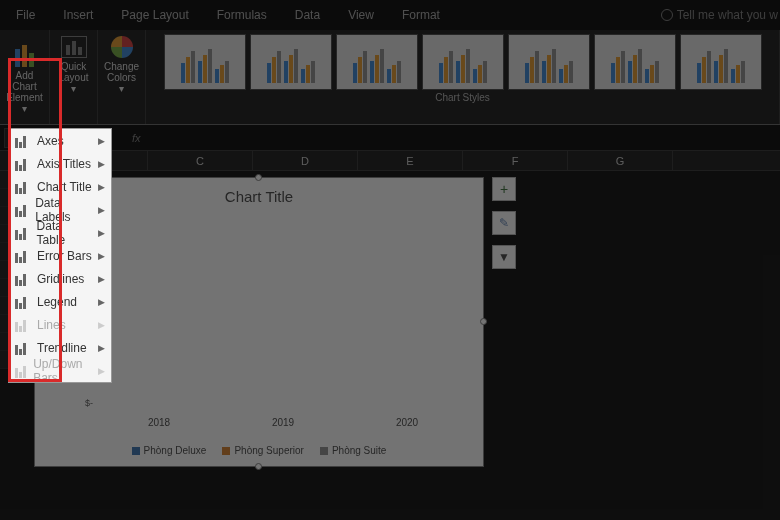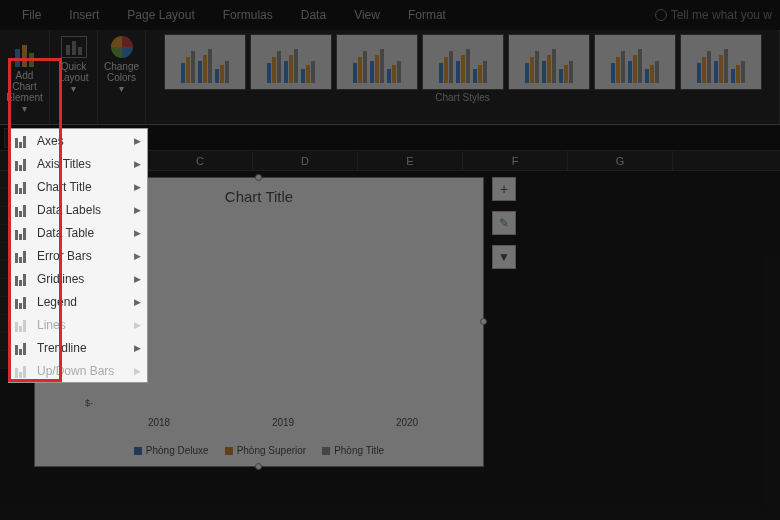--- a/index.html
+++ b/index.html
@@ -1,19 +1,19 @@
 <!DOCTYPE html>
 <html><head>
 <meta charset="utf-8">
 <style>
 *{margin:0;padding:0;box-sizing:border-box;font-family:"Segoe UI",Arial,sans-serif}
 body{width:780px;height:520px;background:#000;overflow:hidden;position:relative}
 .dim{position:absolute;inset:0;background:rgba(0,0,0,0.55);pointer-events:none;z-index:5}
 .app{width:780px;height:520px;background:#1e1e1e;position:relative}
-.tabs{height:30px;background:#1a1a1a;display:flex;align-items:center;padding:0 8px;gap:0;color:#b0b0b0;font-size:12px}
+.tabs{height:30px;background:#1a1a1a;display:flex;align-items:center;padding:0 2px;gap:0;color:#b0b0b0;font-size:12px}
 .tab{padding:0 14px;height:30px;display:flex;align-items:center;cursor:pointer}
 .tab.active{background:#3a3a3a;color:#fff}
 .tell{margin-left:auto;color:#888;display:flex;align-items:center;gap:4px}
 .bulb{width:12px;height:12px;border:1px solid #888;border-radius:50%}
 .ribbon{height:95px;background:#2b2b2b;display:flex;border-bottom:1px solid #737373}
 .rg{display:flex;flex-direction:column;align-items:center;padding:4px 6px;border-right:1px solid #444;position:relative}
 .ace{width:50px;display:flex;flex-direction:column;align-items:center;justify-content:center;padding-top:6px}
 .ace-icon{width:28px;height:24px;display:flex;align-items:flex-end;gap:2px;justify-content:center}
 .bar{width:5px}
 .ace-icon .b1{height:18px;background:#4a90d9}
@@ -26,21 +26,21 @@
 .cc{width:48px;display:flex;flex-direction:column;align-items:center;padding-top:6px}
 .cc-icon{width:22px;height:22px;border-radius:50%;background:conic-gradient(#d94a4a 0 90deg,#4a90d9 90deg 180deg,#7fb24f 180deg 270deg,#e8a33d 270deg 360deg)}
 .styles{flex:1;display:flex;flex-direction:column;padding:4px}
 .thumbs{display:flex;gap:4px;flex-wrap:nowrap;overflow:hidden}
 .thumb{width:82px;height:56px;background:#e8e8e8;border:1px solid #555;display:flex;align-items:flex-end;justify-content:center;gap:3px;padding:6px 4px;position:relative}
 .thumb .tb{width:4px}
 .thumb .tset{display:flex;gap:1px;align-items:flex-end}
 .tb1{background:#4a90d9}.tb2{background:#e8a33d}.tb3{background:#999}
 .styles-lbl{font-size:10px;color:#bbb;text-align:center;margin-top:2px}
 .hl{position:absolute;top:58px;left:8px;width:54px;height:324px;border:3px solid #d92a2a;z-index:20;pointer-events:none}
-.menu{position:absolute;top:128px;left:8px;width:140px;background:#f5f5f5;border:1px solid #999;z-index:15;font-size:12px;color:#333}
+.menu{position:absolute;top:128px;left:8px;width:104px;background:#f5f5f5;border:1px solid #999;z-index:15;font-size:12px;color:#333}
 .mi{display:flex;align-items:center;height:23px;padding:0 6px;gap:6px;cursor:pointer}
 .mi.dis{color:#aaa}
 .mi-icon{width:16px;height:14px;display:flex;align-items:flex-end;gap:1px}
 .mi-icon .mb{width:3px;background:#666}
 .mi-arrow{margin-left:auto;font-size:9px;color:#666}
 .mi.dis .mi-arrow{color:#ccc}
 .fbar{height:26px;background:#1a1a1a;display:flex;align-items:center;border-bottom:1px solid #444}
 .nb{width:48px;height:20px;background:#2a2a2a;border:1px solid #444;margin-left:4px}
 .fx{color:#888;font-size:11px;font-style:italic;margin-left:80px}
 .sheet{position:relative;height:calc(100% - 151px);background:#1e1e1e}
@@ -300,21 +300,21 @@
         <span>
             <i class="sw s1"></i>
             <b style="font-weight:400">Phòng Deluxe</b>
           </span>
         <span>
             <i class="sw s2"></i>
             <b style="font-weight:400">Phòng Superior</b>
           </span>
         <span>
             <i class="sw s3"></i>
-            <b style="font-weight:400">Phòng Title</b>
+            <b style="font-weight:400">Phòng Suite</b>
           </span>
       </div>
     </div>
 
     <div class="btns">
       <div class="fbtn">
           <span>+</span>
         </div>
       <div class="fbtn brush">
           <span>✎</span>

